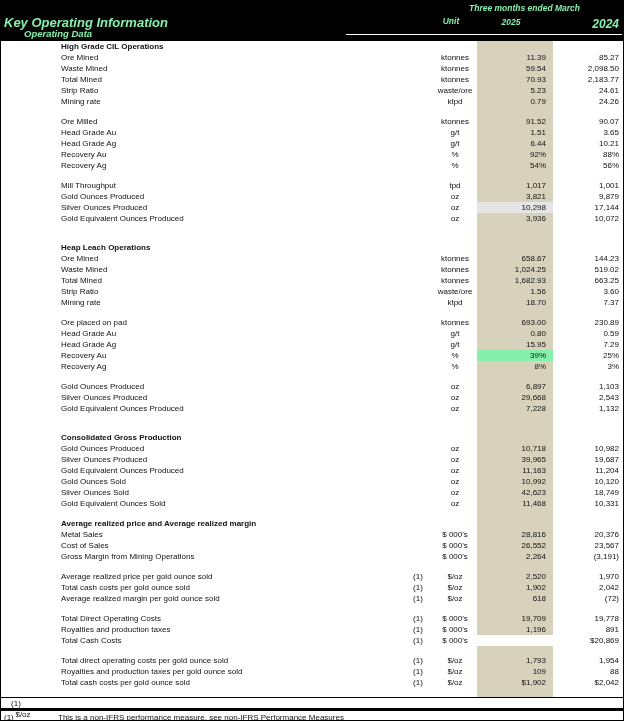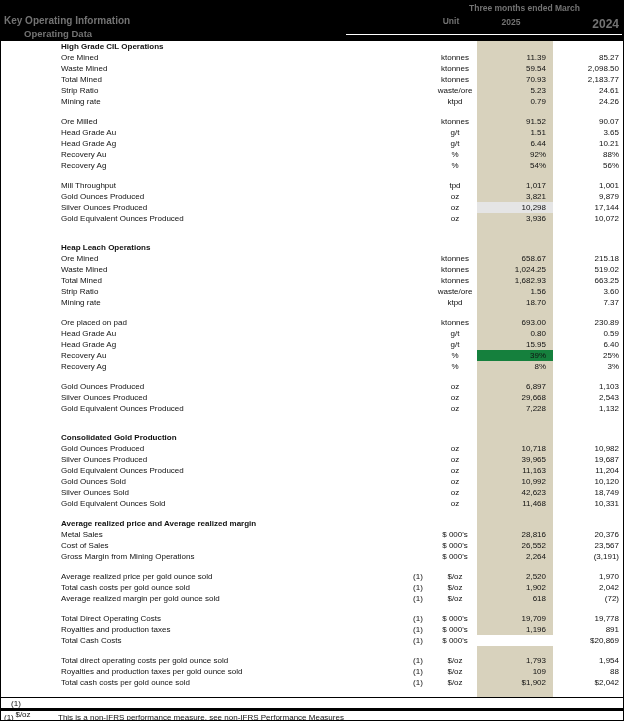--- a/index.html
+++ b/index.html
@@ -3,24 +3,24 @@
 <meta charset="utf-8">
 <style>
   * { margin:0; padding:0; box-sizing:border-box; }
   html,body { background:#fff; }
   body { font-family:"Liberation Sans", sans-serif; }
   .page {
     position:relative; width:624px; height:721px;
     background:#fff; border:1px solid #000; overflow:hidden;
   }
   
-  .band { position:relative; width:100%; height:40px; background:#000; color:#737373; }
+  .band { position:relative; width:100%; height:40px; background:#000; color:#86efac;font-style:italic; }
   .band .abs { position:absolute; white-space:nowrap; }
   .period   { top:2px;  left:426px; width:195px; text-align:center; font-size:8.5px; font-weight:bold; }
-  .title    { top:14px; left:3px;  font-size:10px; font-weight:bold; }
+  .title    { top:14px; left:3px;  font-size:13px; font-weight:bold; }
   .subtitle { top:27px; left:23px; font-size:9.5px; font-weight:bold; }
   .h-unit   { top:15px; left:428px; width:44px; text-align:center; font-size:8.5px; font-weight:bold; }
   .h-2025   { top:16px; left:472px; width:76px; text-align:center; font-size:8.5px; font-weight:bold; }
   .h-2024   { top:16px; left:548px; width:70px; text-align:right; font-size:12px; font-weight:bold; }
   .h-underline { top:33px; left:345px; width:276px; height:1px; background:#fff; }
   
   .tbl { width:100%; border-bottom:3px solid #000; }
   .row { display:flex; height:11px; line-height:11px; font-size:8px; color:#111; }
   .row.blank { height:9px; }
   .row.section .label { font-weight:bold; }
@@ -190,21 +190,21 @@
         <div class="c note"></div>
         <div class="c unit"></div>
         <div class="c v25" style="background: rgb(216, 210, 189);"></div>
         <div class="c v24"></div>
       </div>
       <div class="row data">
         <div class="c label">Ore Mined</div>
         <div class="c note"></div>
         <div class="c unit">ktonnes</div>
         <div class="c v25" style="background: rgb(216, 210, 189);">658.67</div>
-        <div class="c v24">215.18</div>
+        <div class="c v24">144.23</div>
       </div>
       <div class="row data">
         <div class="c label">Waste Mined</div>
         <div class="c note"></div>
         <div class="c unit">ktonnes</div>
         <div class="c v25" style="background: rgb(216, 210, 189);">1,024.25</div>
         <div class="c v24">519.02</div>
       </div>
       <div class="row data">
         <div class="c label">Total Mined</div>
@@ -246,27 +246,27 @@
         <div class="c note"></div>
         <div class="c unit">g/t</div>
         <div class="c v25" style="background: rgb(216, 210, 189);">0.80</div>
         <div class="c v24">0.59</div>
       </div>
       <div class="row data">
         <div class="c label">Head Grade Ag</div>
         <div class="c note"></div>
         <div class="c unit">g/t</div>
         <div class="c v25" style="background: rgb(216, 210, 189);">15.95</div>
-        <div class="c v24">6.40</div>
+        <div class="c v24">7.29</div>
       </div>
       <div class="row data">
         <div class="c label">Recovery Au</div>
         <div class="c note"></div>
         <div class="c unit">%</div>
-        <div class="c v25" style="background: #15803d;">39%</div>
+        <div class="c v25" style="background: #86efac;">39%</div>
         <div class="c v24">25%</div>
       </div>
       <div class="row data">
         <div class="c label">Recovery Ag</div>
         <div class="c note"></div>
         <div class="c unit">%</div>
         <div class="c v25" style="background: rgb(216, 210, 189);">8%</div>
         <div class="c v24">3%</div>
       </div>
       <div class="row blank">
@@ -305,21 +305,21 @@
         <div class="c v24"></div>
       </div>
       <div class="row blank">
         <div class="c label"></div>
         <div class="c note"></div>
         <div class="c unit"></div>
         <div class="c v25" style="background: rgb(216, 210, 189);"></div>
         <div class="c v24"></div>
       </div>
       <div class="row section">
-        <div class="c label">Consolidated Gold Production</div>
+        <div class="c label">Consolidated Gross Production</div>
         <div class="c note"></div>
         <div class="c unit"></div>
         <div class="c v25" style="background: rgb(216, 210, 189);"></div>
         <div class="c v24"></div>
       </div>
       <div class="row data">
         <div class="c label">Gold Ounces Produced</div>
         <div class="c note"></div>
         <div class="c unit">oz</div>
         <div class="c v25" style="background: rgb(216, 210, 189);">10,718</div>

